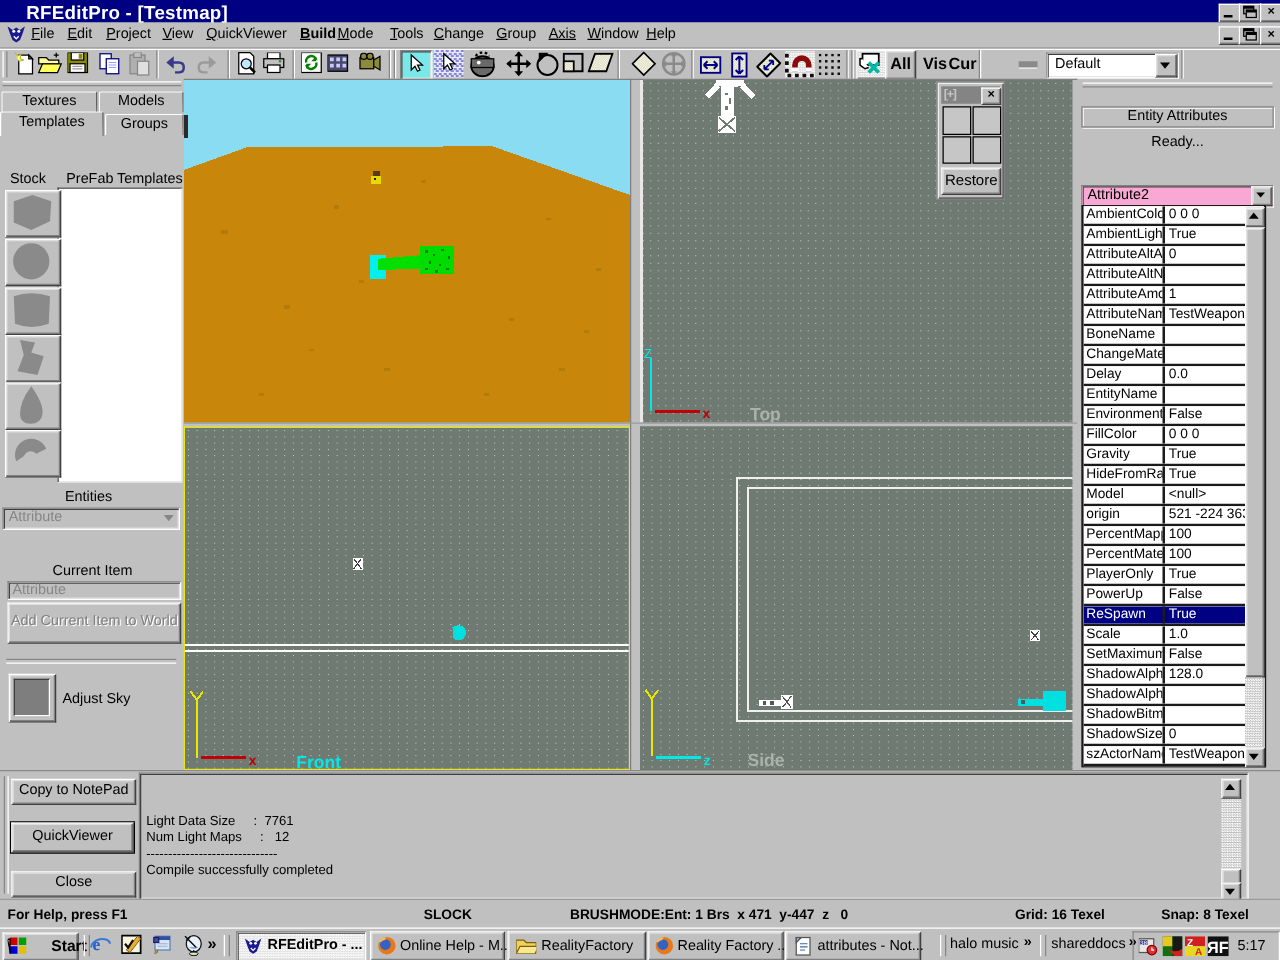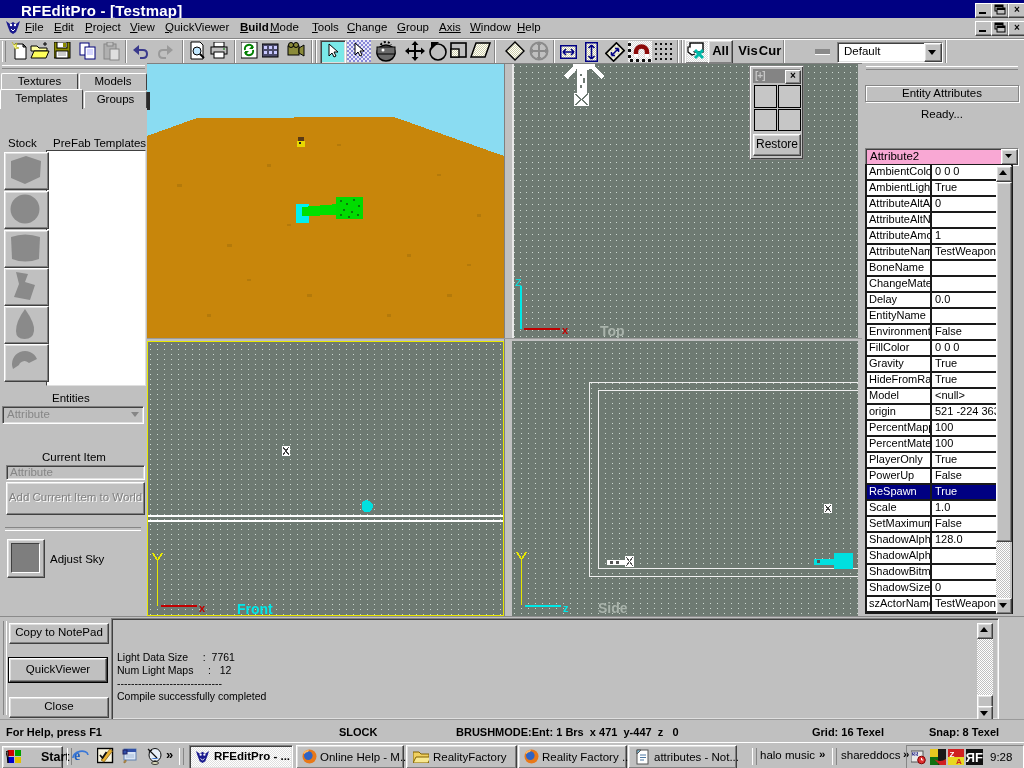--- a/index.html
+++ b/index.html
@@ -803,15 +803,15 @@
         <rect width="16" height="8" fill="#d02020"></rect>
         <rect y="8" width="16" height="8" fill="#e8d820"></rect>
         <text x="1.5" y="7.5" font-size="8" font-weight="bold" fill="#fff">Z</text>
         <text x="8" y="15" font-size="8" font-weight="bold" fill="#d02020">A</text>
       </svg>
   <svg class="abs" style="left:59px;top:3px;" width="17" height="16">
         <rect width="17" height="16" fill="#101010"></rect>
         <text x="1" y="13" font-size="13" font-weight="bold" fill="#fff" style="transform:scaleX(-1);transform-origin:5px 0;">R</text>
         <text x="9" y="13" font-size="13" font-weight="bold" fill="#fff">F</text>
       </svg>
-  <div class="abs" style="left:83px;top:5px;font-size:11.5px;">9:28</div>
+  <div class="abs" style="left:83px;top:5px;font-size:11.5px;">5:17</div>
  </div>
 </div>
 
 </body></html>

